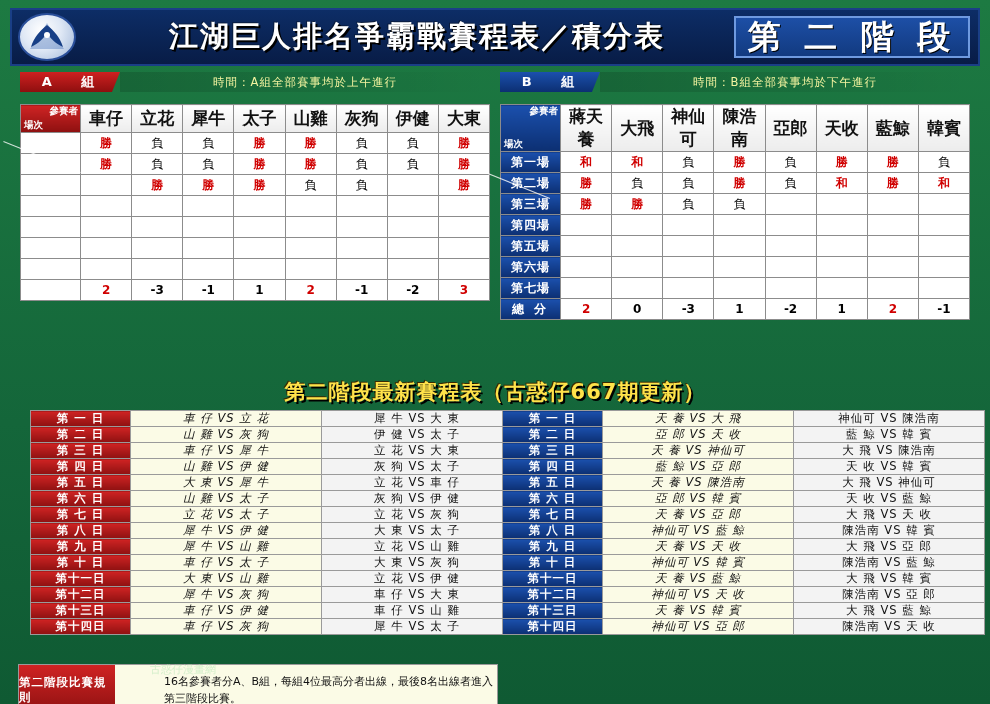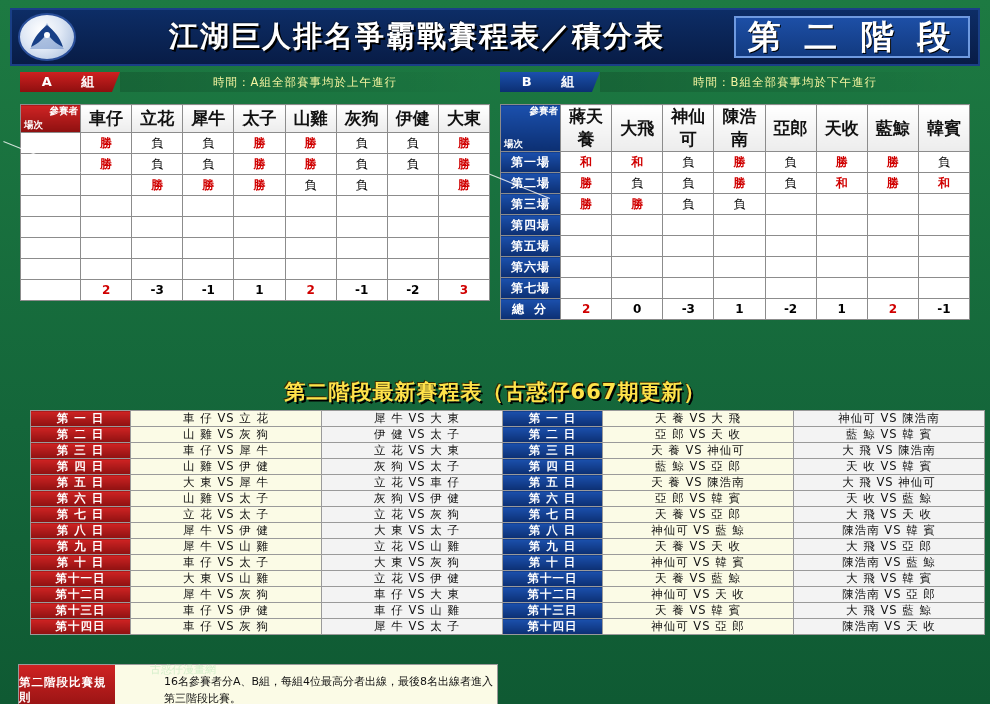--- a/index.html
+++ b/index.html
@@ -133,21 +133,21 @@
   table.fx { border-collapse:collapse; table-layout:fixed; width:460px; }
   table.fx td { height:15.6px; font-size:11.5px; padding:0; border:1px solid #9a9a9a; text-align:center;}
   table.fx td.day {
     width:100px;
     background:linear-gradient(180deg,#cf2323,#8e1111);
     color:#ffffff; font-weight:bold; letter-spacing:1px; font-size:11.5px;
   }
   .fixtures.b table.fx td.day {
     background:linear-gradient(180deg,#1b50ad,#0c2f72);
   }
-  table.fx td.m1 { width:191px; background:#fbfbe6; color:#111; letter-spacing:1px; }
+  table.fx td.m1 { width:191px; background:#fbfbe6; color:#111; letter-spacing:1px;font-style:italic; }
   table.fx td.m2 { width:191px; background:#f3f3f3; color:#111; letter-spacing:1px; }
   
   .footer-left {
     position:absolute; left:18px; top:664px; width:480px; height:51px;
     background:#fbfbe6; border:1px solid #999;
     display:flex; align-items:center;gap:44px;
   }
   .rule-tag {
     width:96px; height:100%;
     background:linear-gradient(180deg,#cf2323,#8e1111);

